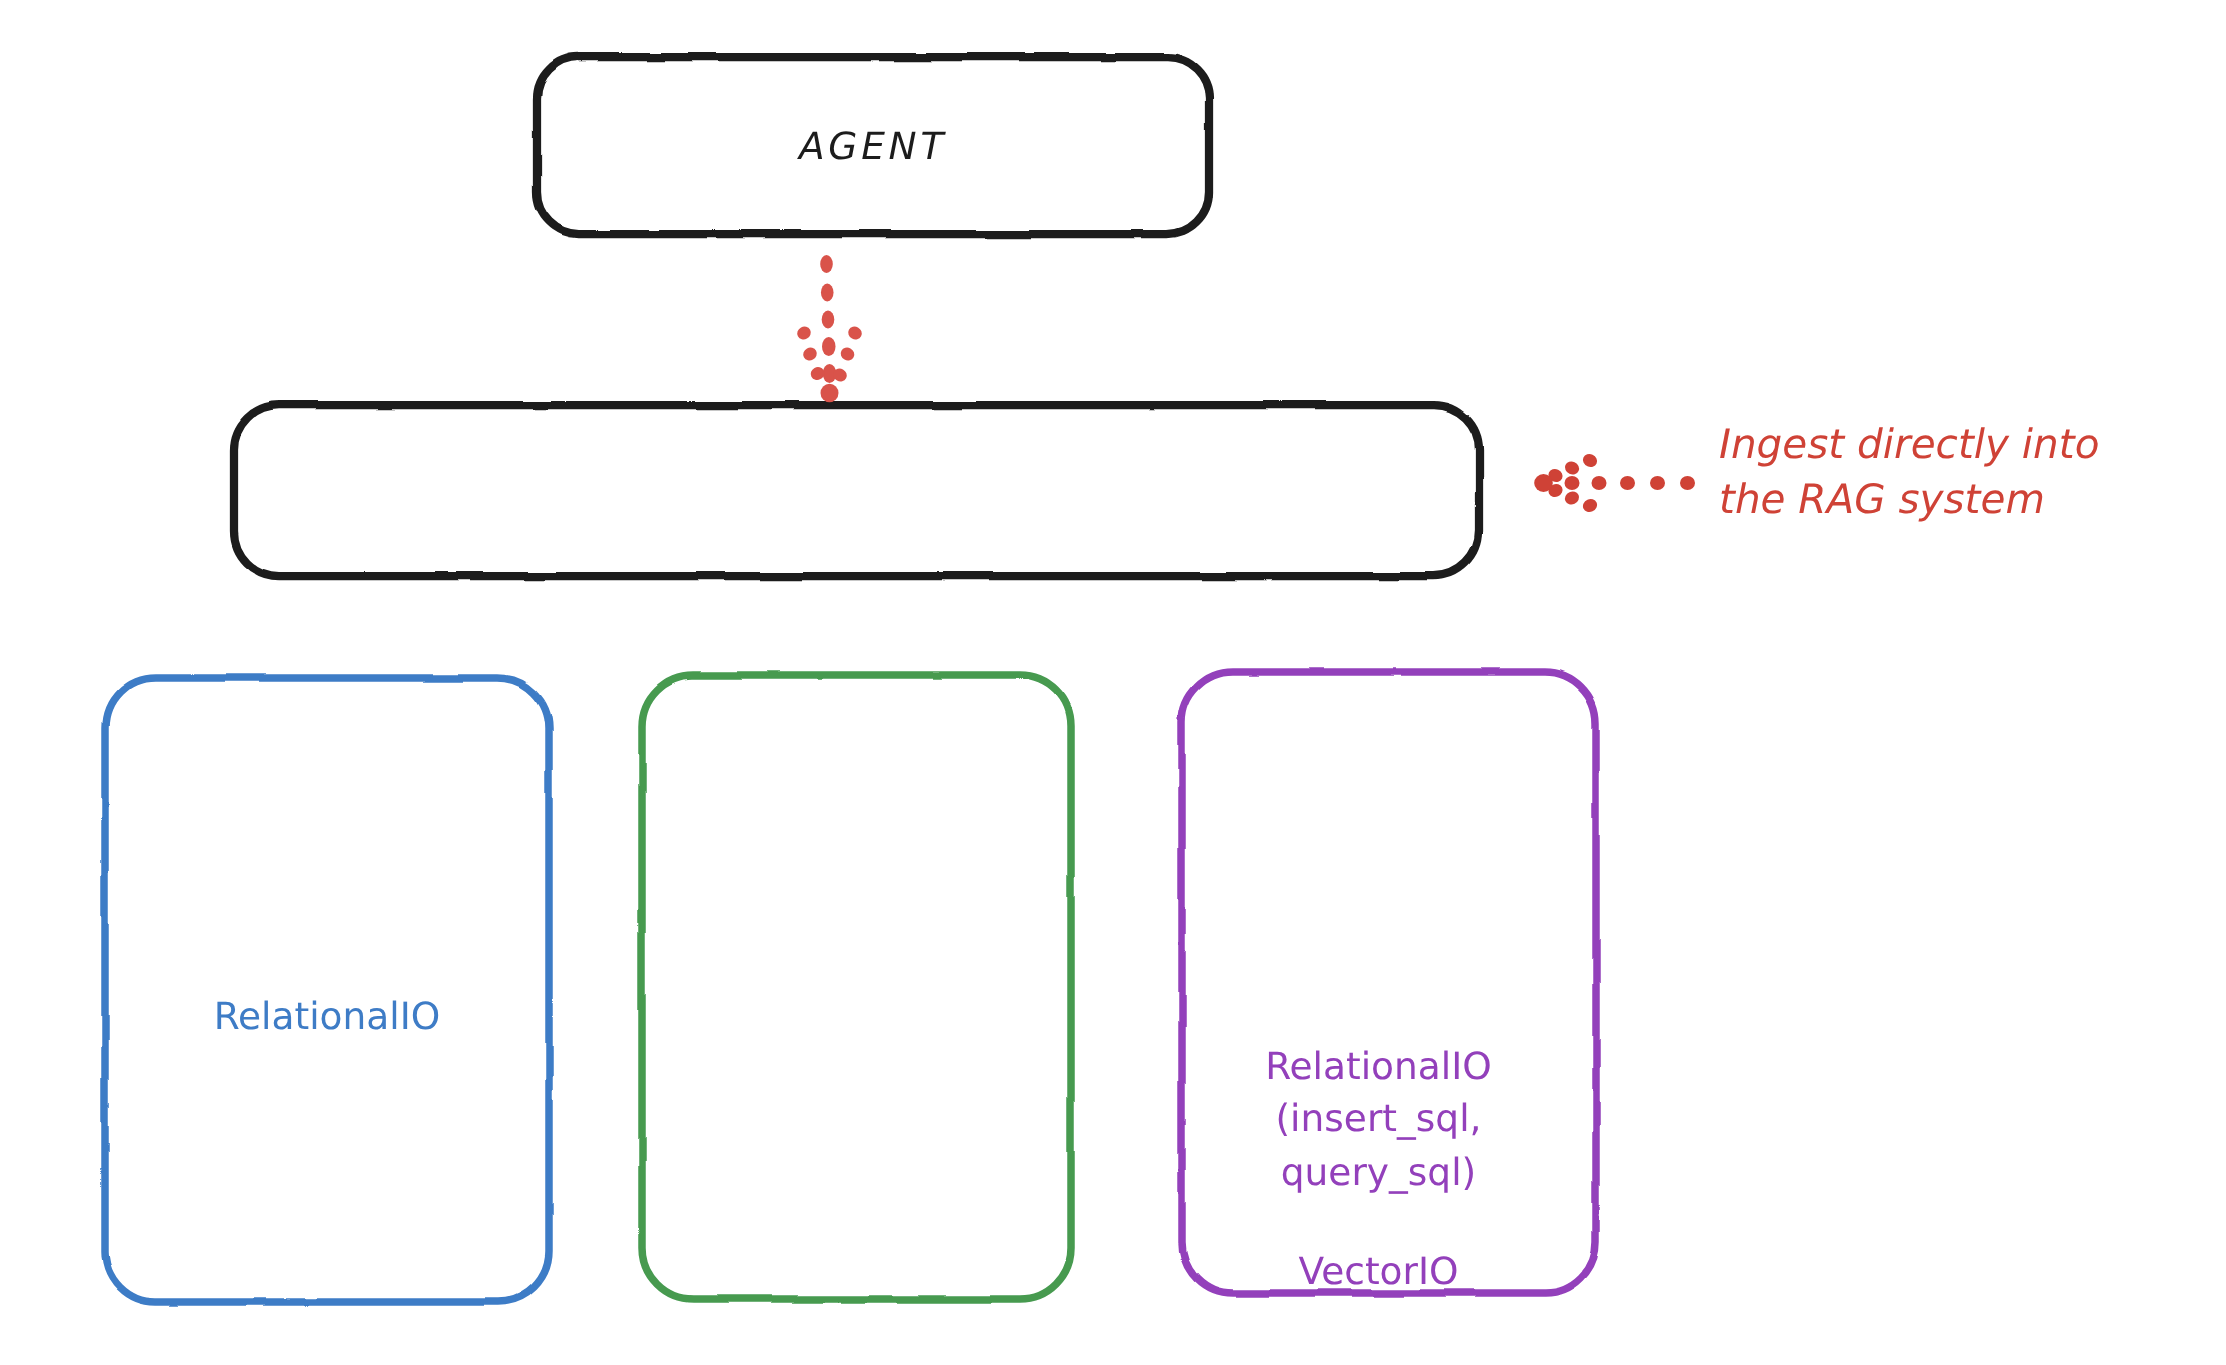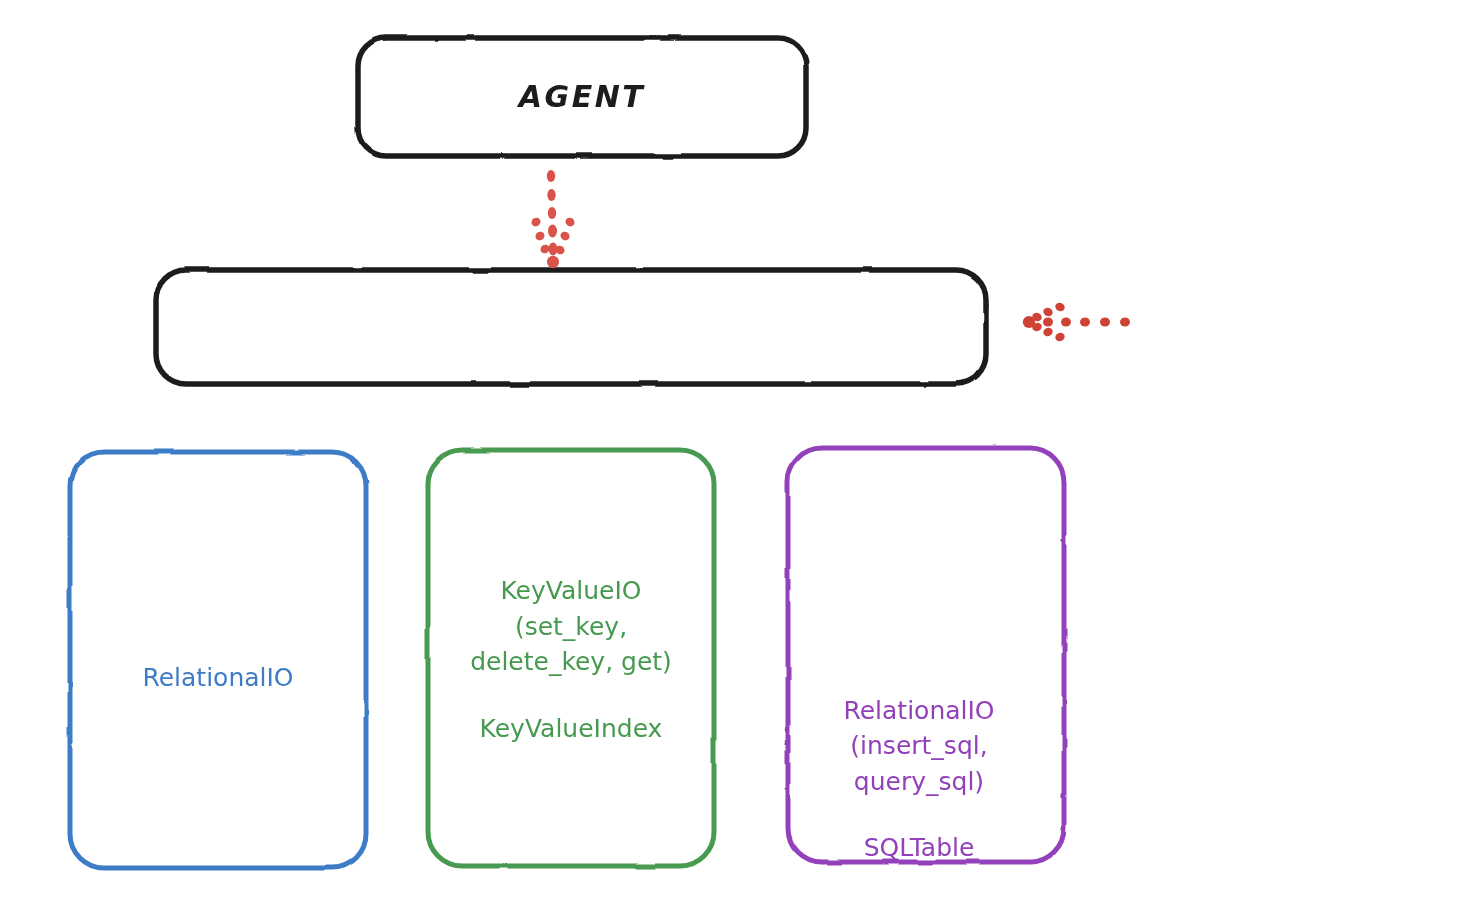--- a/index.html
+++ b/index.html
@@ -38,23 +38,23 @@
     font-family: "DejaVu Sans", sans-serif;
     white-space: pre-line;
     line-height: 1.32;
   }
 
   
   #node-agent {
     left: 358px; top: 38px; width: 448px; height: 118px;
   }
   #node-agent .node-label {
-    font-size: 30px;
+    font-size: 25px;
     font-style: italic;
-    font-weight: 700;
+    font-weight: 400;
     letter-spacing: 2.5px;
     color: #1c1c1c;
   }
 
   
   #node-ragtool {
     left: 156px; top: 270px; width: 830px; height: 114px;
   }
   #node-ragtool .node-label {
     font-size: 30px;
@@ -186,32 +186,26 @@
     <span class="node-label">AGENT</span>
   </div>
 
 
   <div class="node" id="node-vectorio">
     <div class="provider-inner">
       <span class="provider-sub">RelationalIO</span>
     </div>
   </div>
 
-  <div class="node" id="node-keyvalueio">
-    <div class="provider-inner">
-      <span class="provider-label">KeyValueIO
-(set_key,
-delete_key, get)</span>
-      <span class="provider-sub">KeyValueIndex</span>
-    </div>
-  </div>
 
   <div class="node" id="node-relationalio">
     <div class="provider-inner">
       <span class="provider-label">RelationalIO
 (insert_sql,
 query_sql)</span>
-      <span class="provider-sub">SQLTable</span>
+      <span class="provider-sub">VectorIO</span>
     </div>
   </div>
 
+  <div id="annotation-text">Ingest directly into
+the RAG system</div>
 
 </div>
 
 </body></html>

